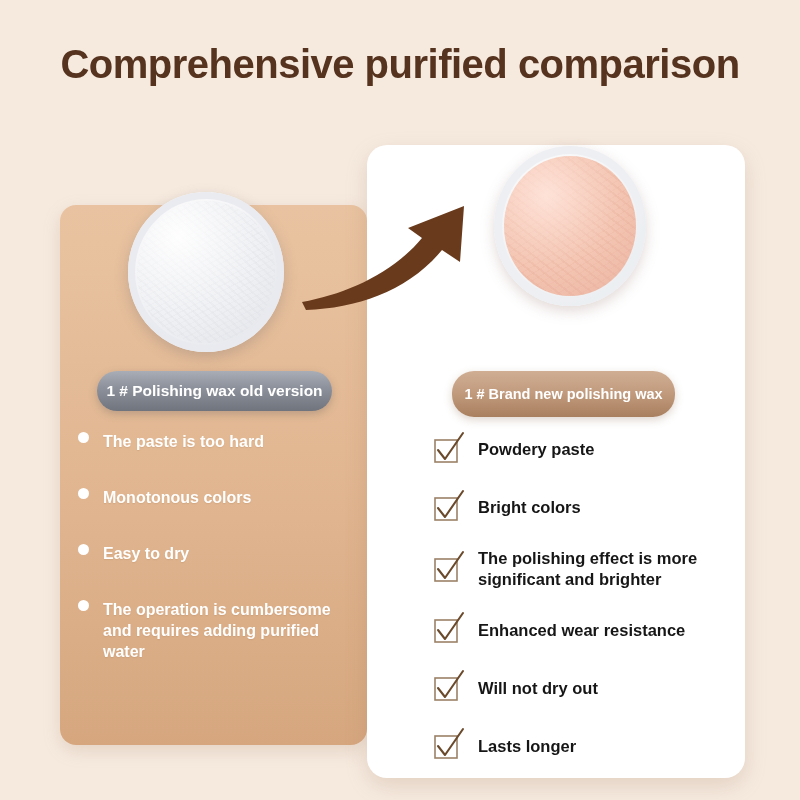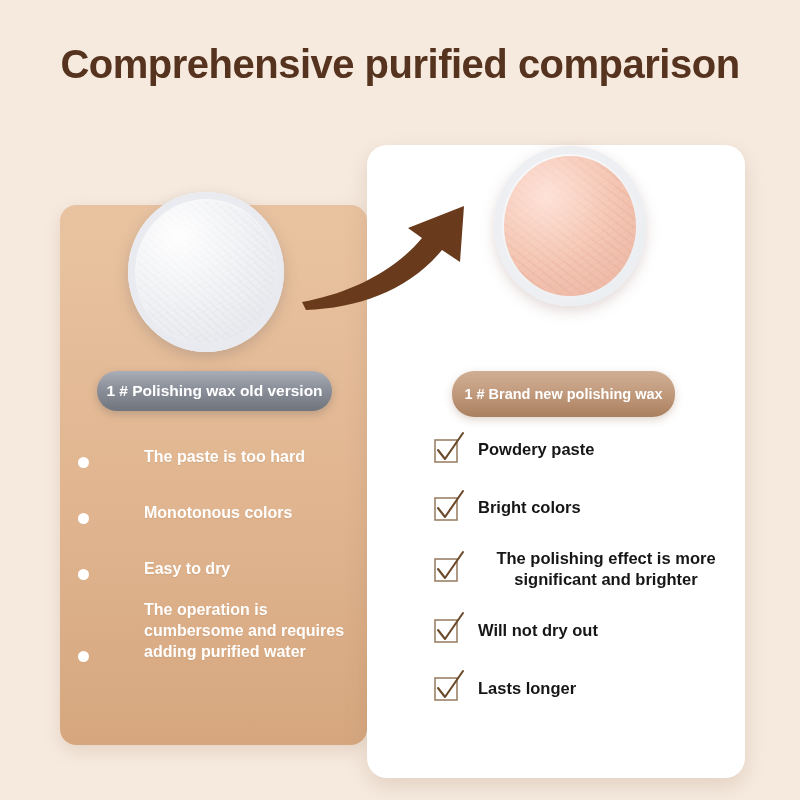--- a/index.html
+++ b/index.html
@@ -113,24 +113,23 @@
     box-shadow:0 3px 8px rgba(140,105,80,0.28);
   }
 
   
   #old-features{
     position:absolute;
     left:78px; top:432px;
     width:280px;
   }
   .old-item{
-    display:flex; align-items:flex-end;
+    display:flex; align-items:flex-start;
     margin-bottom:20px;
     min-height:36px;
-    gap:41px;
   }
   .old-bullet{
     flex:0 0 auto;
     width:11px; height:11px;
     border-radius:50%;
     background:#ffffff;
     margin-right:14px;
   }
   .old-text{
     color:#ffffff;
@@ -143,21 +142,20 @@
   
   #new-features{
     position:absolute;
     left:434px; top:432px;
     width:300px;
   }
   .new-item{
     display:flex; align-items:center;
     margin-bottom:22px;
     min-height:36px;
-    text-align:center;
   }
   .check-box{
     flex:0 0 auto;
     position:relative;
     width:26px; height:26px;
     margin-right:18px;
   }
   .check-text{
     color:#161616;
     font-size:16.5px;
@@ -243,20 +241,29 @@
     </span>
     <span class="check-text">The polishing effect is more significant and brighter</span>
   </div>
   <div class="new-item">
     <span class="check-box">
       <svg viewBox="0 0 34 34" width="34" height="34" style="position:absolute;left:-2px;top:-6px;">
         <rect x="3" y="9" width="22" height="22" fill="none" stroke="#9b8267" stroke-width="1.6"></rect>
         <path d="M6,19 L13,28 L31,2" fill="none" stroke="#6b4a2c" stroke-width="2.1" stroke-linecap="round" stroke-linejoin="round"></path>
       </svg>
     </span>
+    <span class="check-text">Enhanced wear resistance</span>
+  </div>
+  <div class="new-item">
+    <span class="check-box">
+      <svg viewBox="0 0 34 34" width="34" height="34" style="position:absolute;left:-2px;top:-6px;">
+        <rect x="3" y="9" width="22" height="22" fill="none" stroke="#9b8267" stroke-width="1.6"></rect>
+        <path d="M6,19 L13,28 L31,2" fill="none" stroke="#6b4a2c" stroke-width="2.1" stroke-linecap="round" stroke-linejoin="round"></path>
+      </svg>
+    </span>
     <span class="check-text">Will not dry out</span>
   </div>
   <div class="new-item">
     <span class="check-box">
       <svg viewBox="0 0 34 34" width="34" height="34" style="position:absolute;left:-2px;top:-6px;">
         <rect x="3" y="9" width="22" height="22" fill="none" stroke="#9b8267" stroke-width="1.6"></rect>
         <path d="M6,19 L13,28 L31,2" fill="none" stroke="#6b4a2c" stroke-width="2.1" stroke-linecap="round" stroke-linejoin="round"></path>
       </svg>
     </span>
     <span class="check-text">Lasts longer</span>

